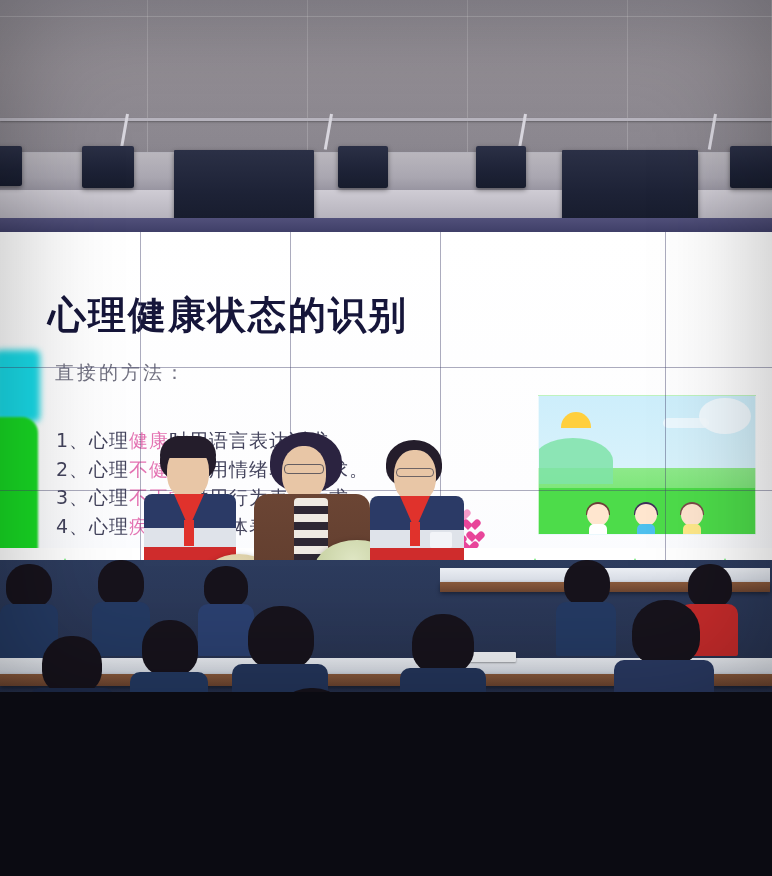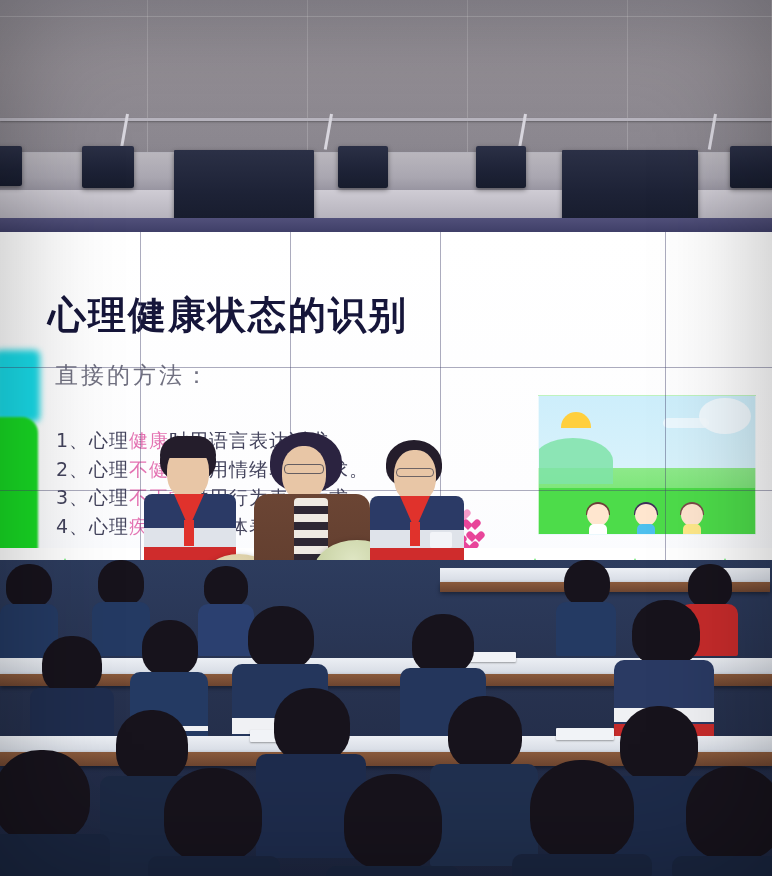--- a/index.html
+++ b/index.html
@@ -1,19 +1,19 @@
 <!DOCTYPE html>
 <html><head>
 <meta charset="utf-8">
 <title>Classroom Presentation Photo</title>
 <style>
   html,body{margin:0;padding:0;background:#0b0b12;}
   *{box-sizing:border-box;}
   #stage{
-    position:relative;width:772px;height:876px;overflow:hidden;
+    position:relative;width:772px;height:692px;overflow:hidden;
     font-family:"Liberation Sans","DejaVu Sans",sans-serif;
     background:#b91c1c;
     padding-left:16px;
   }
 
   
   #ceiling{position:absolute;left:0;top:0;width:772px;height:232px;
     background:linear-gradient(180deg,#8e8a93 0%,#938e96 30%,#918d96 62%,#7d7a86 88%,#4b4760 100%);
   }
   .ceil-panel{position:absolute;top:0;height:152px;
@@ -57,21 +57,21 @@
     font-family:"DejaVu Sans","Liberation Sans",sans-serif;
     text-shadow:0 0 1px rgba(255,255,255,.8);}
   #qmark{position:absolute;left:396px;top:274px;width:108px;height:86px;}
   .heart{position:absolute;width:13px;height:12px;}
   .heart::before,.heart::after{content:"";position:absolute;width:7px;height:10px;
     background:#e8459a;border-radius:7px 7px 0 0;top:0;}
   .heart::before{left:0;transform:rotate(-45deg);transform-origin:0 100%;}
   .heart::after{left:0;transform:rotate(45deg);transform-origin:100% 100%;}
   .heart.pale::before,.heart.pale::after{background:#f59ac8;}
 
-  #subtitle{position:absolute;left:55px;top:128px;font-size:23px;color:#4a4a5e;letter-spacing:3px;
+  #subtitle{position:absolute;left:55px;top:128px;font-size:19px;color:#4a4a5e;letter-spacing:3px;
     font-family:Liberation Sans, sans-serif;opacity:.78;}
   .bullet{position:absolute;left:56px;font-size:19px;color:#2a2a46;letter-spacing:1px;
     white-space:nowrap;font-family:"DejaVu Sans","Liberation Sans",sans-serif;opacity:.88;}
   .bullet .hl{color:#e060a8;}
   #b1{top:196px;} #b2{top:225px;} #b3{top:253px;} #b4{top:282px;}
 
   
   #cartoon{position:absolute;left:538px;top:163px;width:218px;height:140px;
     background:linear-gradient(180deg,#cdeefb 0%,#d8f2fb 52%,#8ee98a 52%,#5fe05c 100%);
     overflow:hidden;border:1px solid rgba(255,255,255,.6);}

